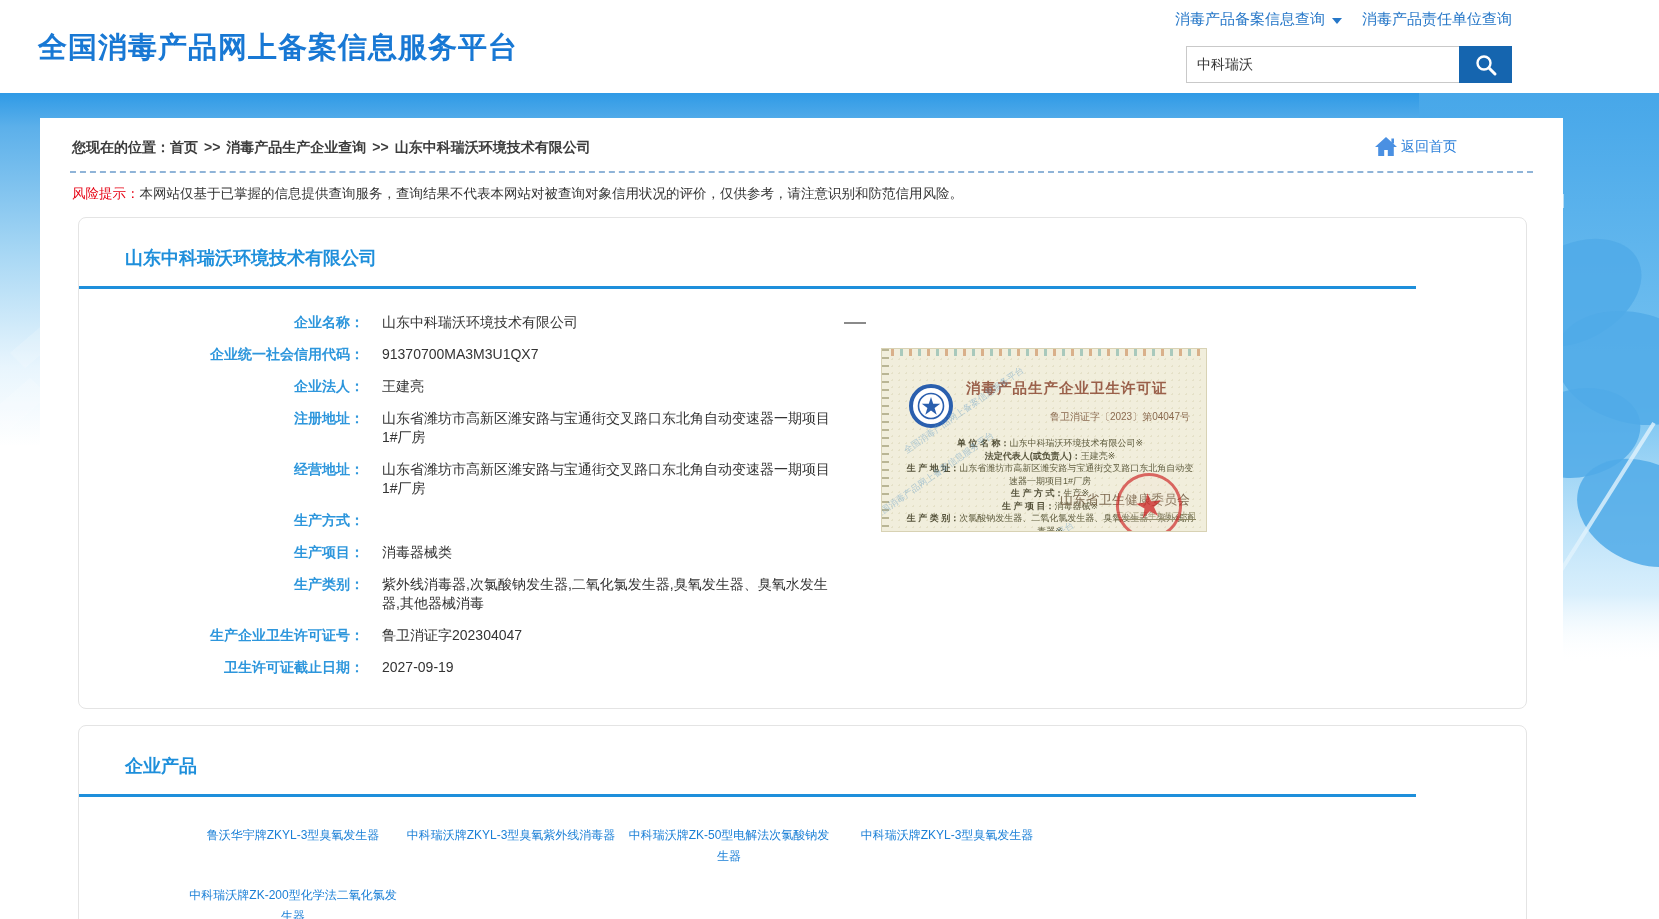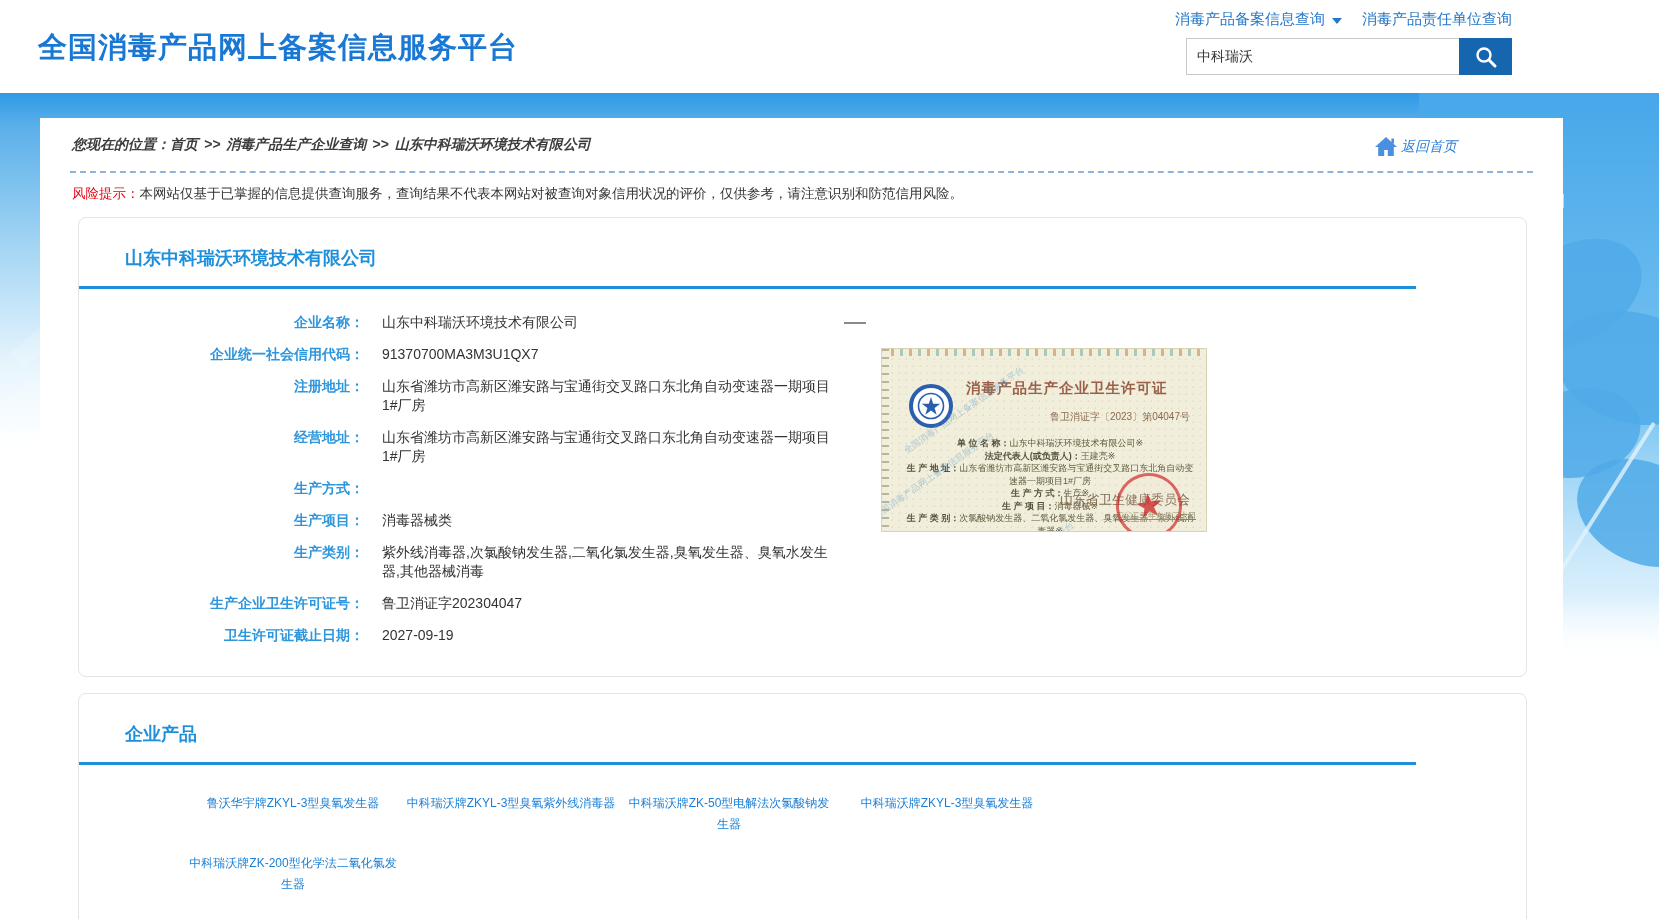--- a/index.html
+++ b/index.html
@@ -9,38 +9,38 @@
 
   
   header { position:relative; height:93px; background:#fff; z-index:3; }
   .site-title { position:absolute; left:38px; top:28px; font-size:29px; font-weight:bold;
     color:#1878d4; letter-spacing:1px; }
   .top-nav { position:absolute; top:10px; right:147px; display:flex; gap:20px;
     font-size:15px; }
   .nav-link { color:#2677c8; text-decoration:none; cursor:pointer; white-space:nowrap; }
   .caret { display:inline-block; width:0; height:0; border-left:5px solid transparent;
     border-right:5px solid transparent; border-top:6px solid #2677c8; margin-left:7px; }
-  .search { position:absolute; top:38px; right:147px; display:flex; height:37px; }
+  .search { position:absolute; top:46px; right:147px; display:flex; height:37px; }
   .search input { width:273px; height:37px; border:1px solid #c9c9c9; border-right:none;
     padding:0 10px; font-size:14px; color:#333; outline:none;
     font-family:"Liberation Sans","DejaVu Sans",sans-serif; }
   .search-btn { width:53px; height:37px; background:#1565af; border:none; cursor:pointer;
     display:flex; align-items:center; justify-content:center; }
 
   
   .banner { position:absolute; left:0; top:93px; width:100%; height:570px; z-index:0;
     background:linear-gradient(180deg,#2f9ae6 0%,#5cb0ea 6%,#a7d7f4 28%,#e8f5fd 48%,#ffffff 62%); }
   .deco-right { position:absolute; right:0; top:0; }
   .deco-left  { position:absolute; left:0; top:110px; opacity:.5; }
 
   
   .panel { position:relative; z-index:2; width:1523px; margin:25px 0 0 40px; background:#fff;
     padding:18px 0 0 0; }
-  .crumb-row { display:flex; justify-content:space-between; align-items:flex-start;
-    padding:0 106px 0 32px;font-style:italic; }
+  .crumb-row { display:flex; justify-content:space-between; align-items:flex-end;
+    padding:0 106px 0 32px; }
   .breadcrumb { font-size:14px; font-weight:bold; color:#3c3c3c; }
   .breadcrumb .sep { margin:0 6px; }
   .back-home { display:flex; align-items:center; gap:3px; color:#2b7fd9; font-size:14px;
     text-decoration:none; cursor:pointer; }
   .dashes { margin:14px 30px 0 30px; border-top:2px dashed #8fb4d8; height:0; }
   .risk { margin:12px 32px 0 32px; font-size:13.5px; color:#333; line-height:18px; }
   .risk-label { color:#e60012; }
 
   
   .card { position:relative; margin:14px 36px 0 38px; border:1px solid #e4e4e4;
@@ -172,20 +172,24 @@
       <div class="fields" id="fields">
           <div class="field-row">
             <div class="field-label">企业名称：</div>
             <div class="field-value">山东中科瑞沃环境技术有限公司</div>
           </div>
           <div class="field-row">
             <div class="field-label">企业统一社会信用代码：</div>
             <div class="field-value">91370700MA3M3U1QX7</div>
           </div>
           <div class="field-row">
+            <div class="field-label">企业法人：</div>
+            <div class="field-value">王建亮</div>
+          </div>
+          <div class="field-row">
             <div class="field-label">注册地址：</div>
             <div class="field-value">山东省潍坊市高新区潍安路与宝通街交叉路口东北角自动变速器一期项目1#厂房</div>
           </div>
           <div class="field-row">
             <div class="field-label">经营地址：</div>
             <div class="field-value">山东省潍坊市高新区潍安路与宝通街交叉路口东北角自动变速器一期项目1#厂房</div>
           </div>
           <div class="field-row">
             <div class="field-label">生产方式：</div>
             <div class="field-value"></div>

